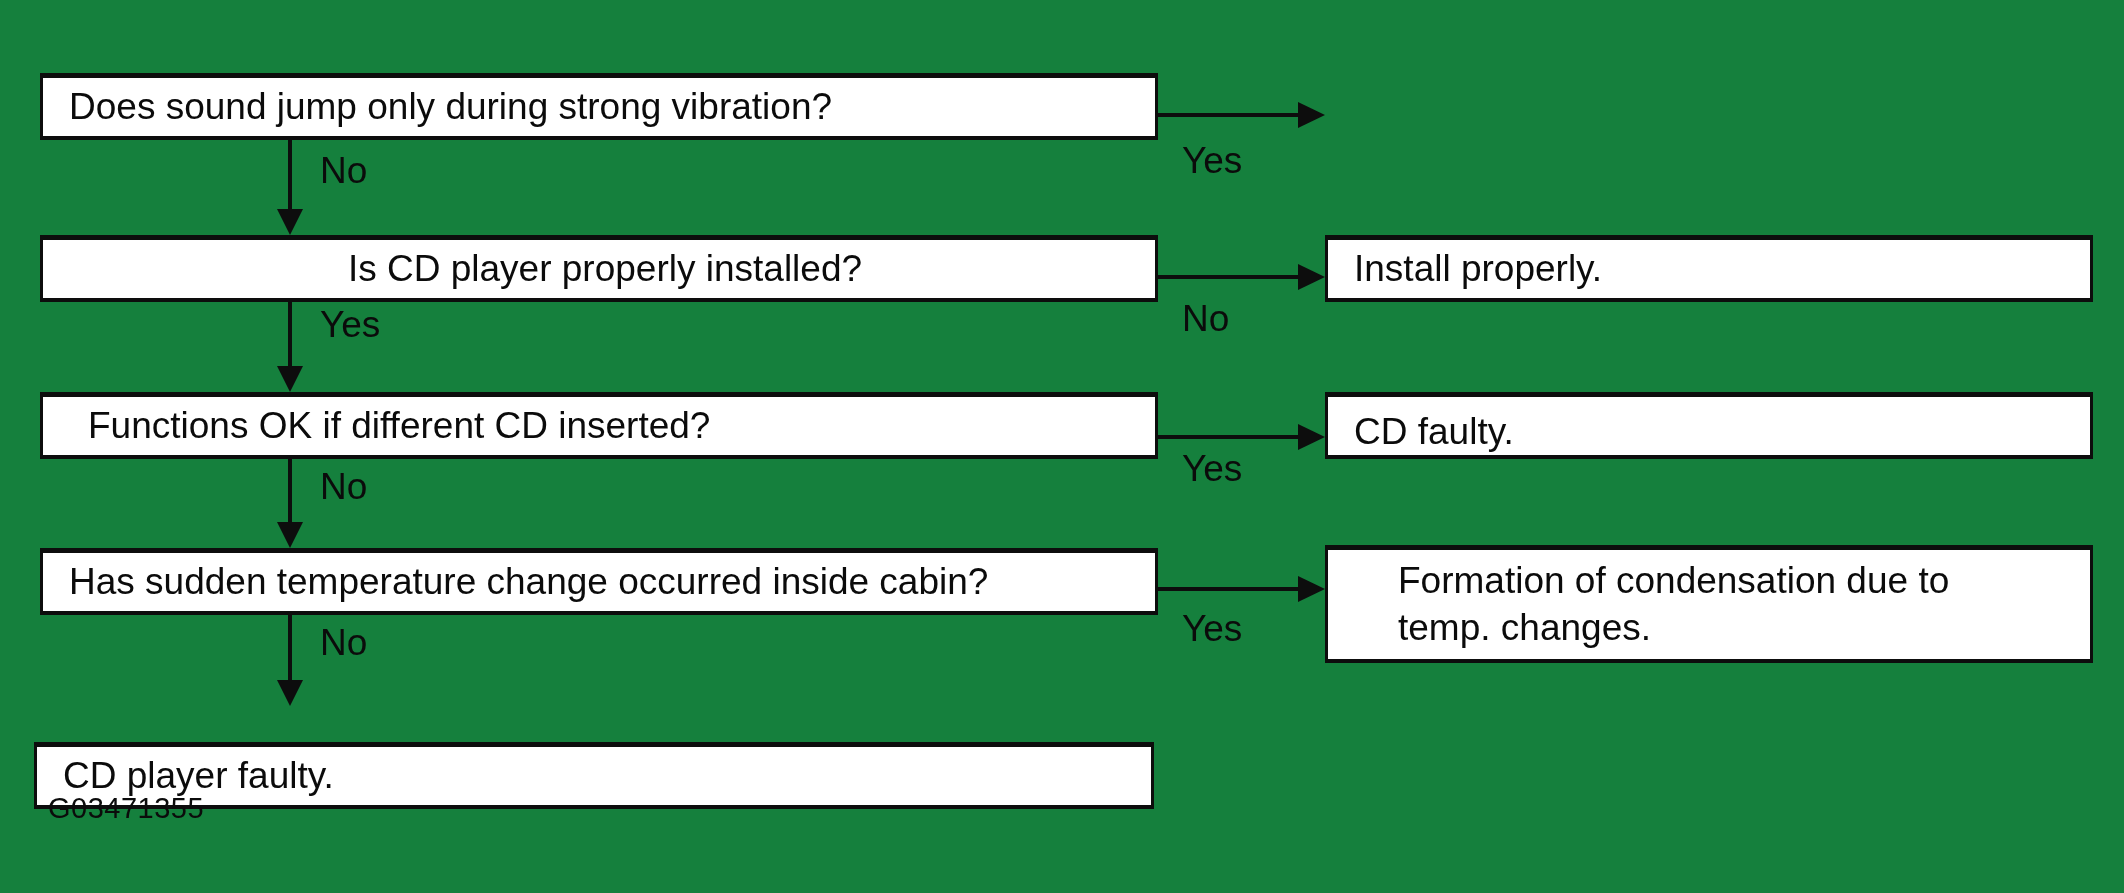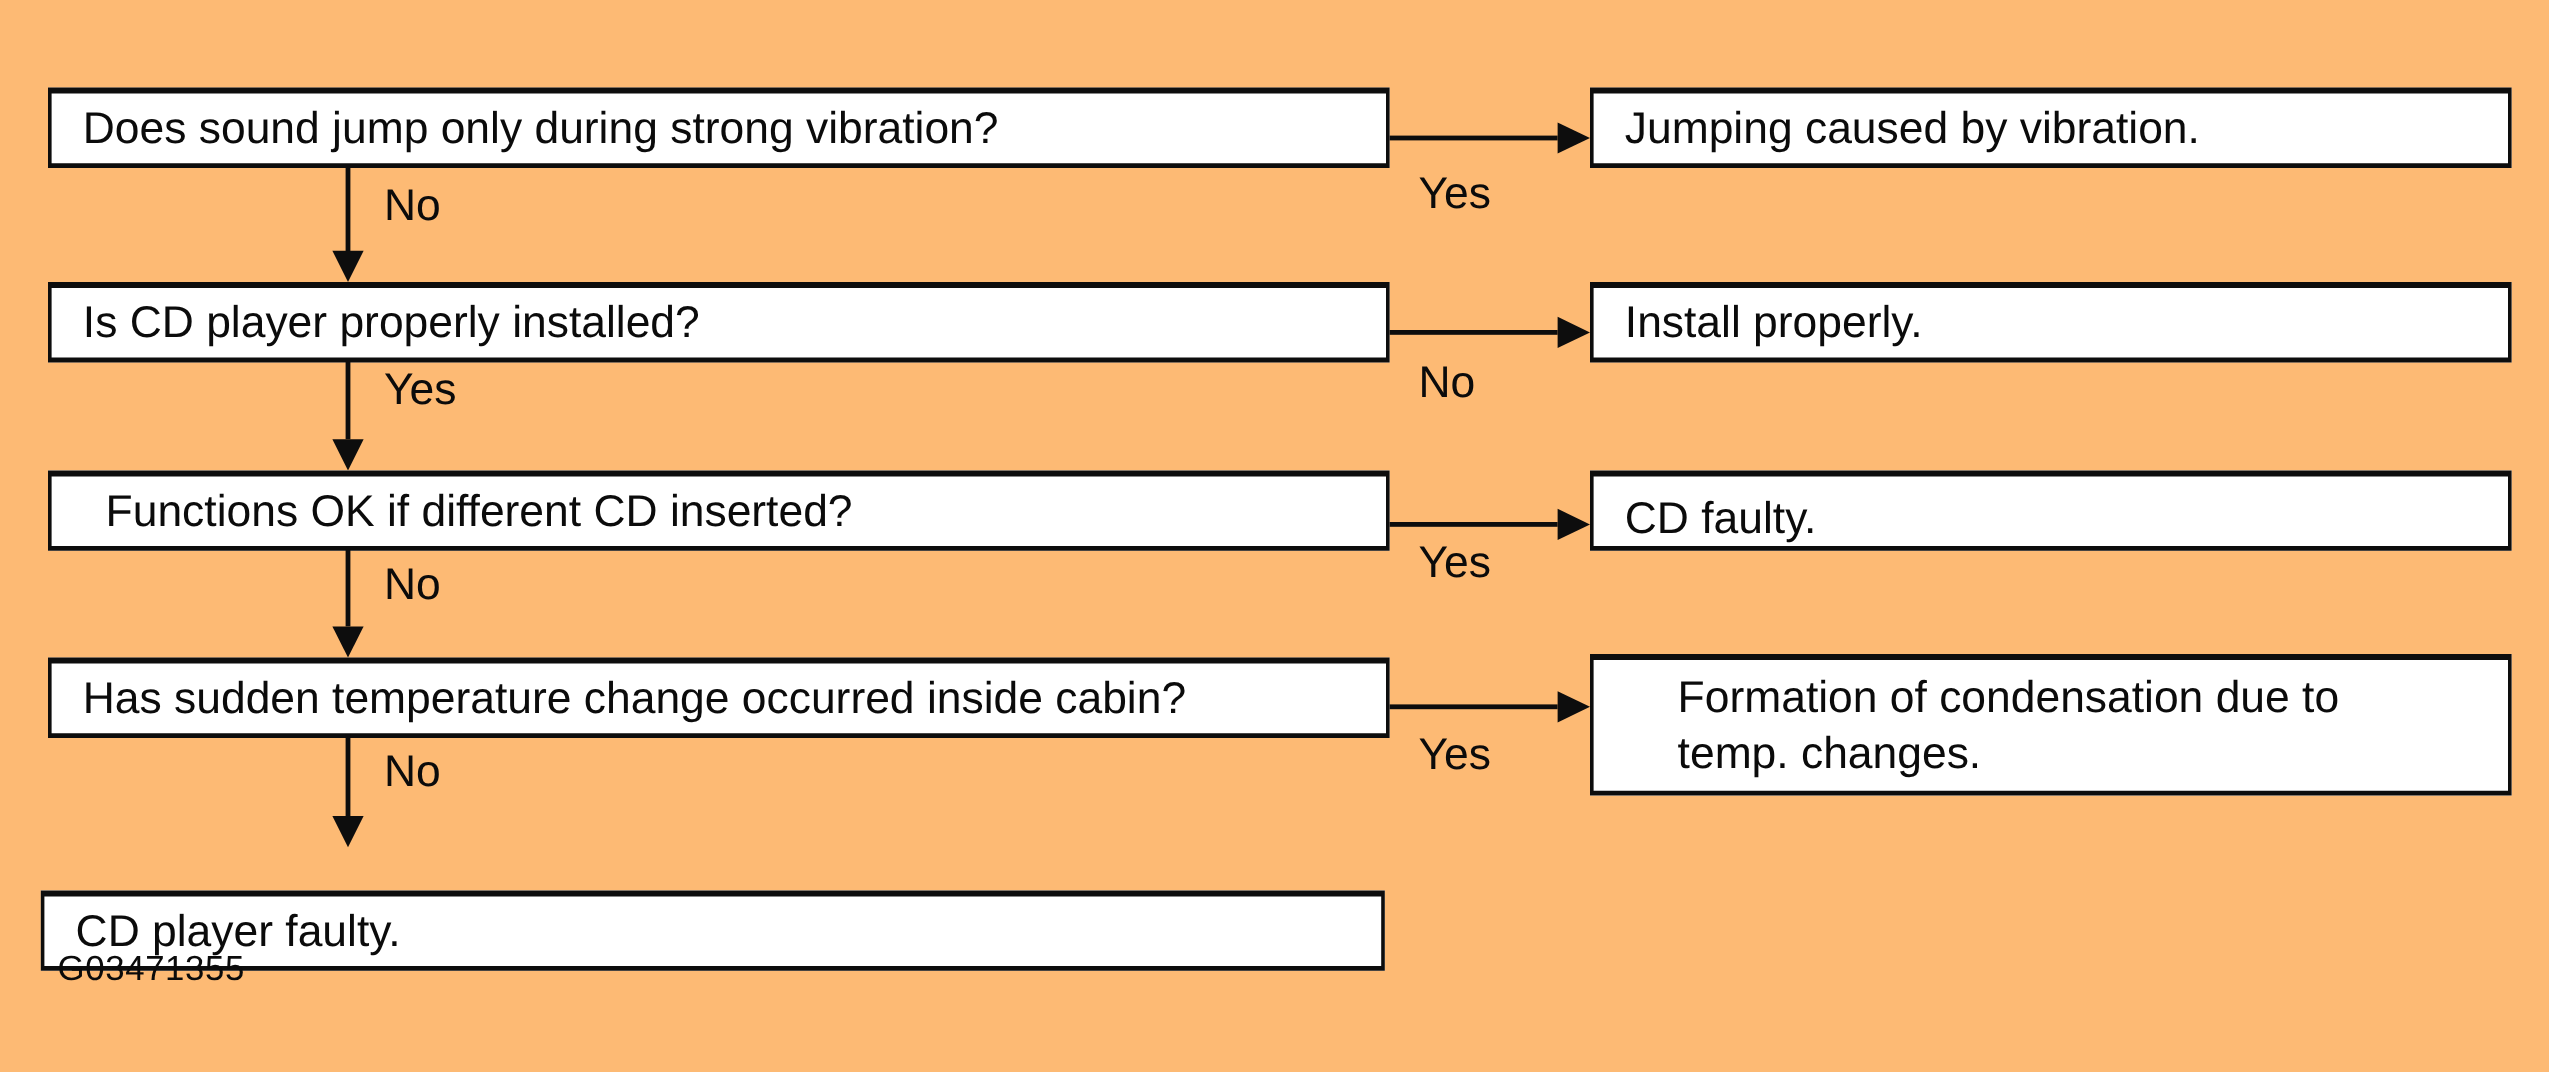--- a/index.html
+++ b/index.html
@@ -1,20 +1,20 @@
 <!DOCTYPE html>
 <html><head>
 <meta charset="utf-8">
 <style>
   html, body { margin: 0; padding: 0; background: #ffffff; }
   .canvas {
     position: relative;
     width: 2124px;
     height: 893px;
-    background: #fdba74;
+    background: #15803d;
     font-family: "Liberation Sans", "DejaVu Sans", sans-serif;
     color: #0b0b0b;
     overflow: hidden;
   }
   .box {
     position: absolute;
     box-sizing: border-box;
     background: #ffffff;
     border: 3px solid #0d0d0d;
     border-top-width: 5px;
@@ -78,28 +78,25 @@
 <body>
 
 <div class="canvas">
 
   <div class="box qbox" style="top:73px;">
     <span>Does sound jump only during strong vibration?</span>
   </div>
   <div class="hline" style="top:113px;"></div>
   <div class="hhead" style="top:102px;"></div>
   <div class="lbl" style="left:1182px; top:142px;">Yes</div>
-  <div class="box rbox" style="top:73px;">
-    <span>Jumping caused by vibration.</span>
-  </div>
   <div class="vline" style="top:140px; height:70px;"></div>
   <div class="vhead" style="top:209px;"></div>
   <div class="lbl" style="left:320px; top:152px;">No</div>
 
-  <div class="box qbox" style="top:235px;">
+  <div class="box qbox" style="top:235px;justify-content:center;">
     <span>Is CD player properly installed?</span>
   </div>
   <div class="hline" style="top:275px;"></div>
   <div class="hhead" style="top:264px;"></div>
   <div class="lbl" style="left:1182px; top:300px;">No</div>
   <div class="box rbox" style="top:235px;">
     <span>Install properly.</span>
   </div>
   <div class="vline" style="top:300px; height:66px;"></div>
   <div class="vhead" style="top:366px;"></div>

